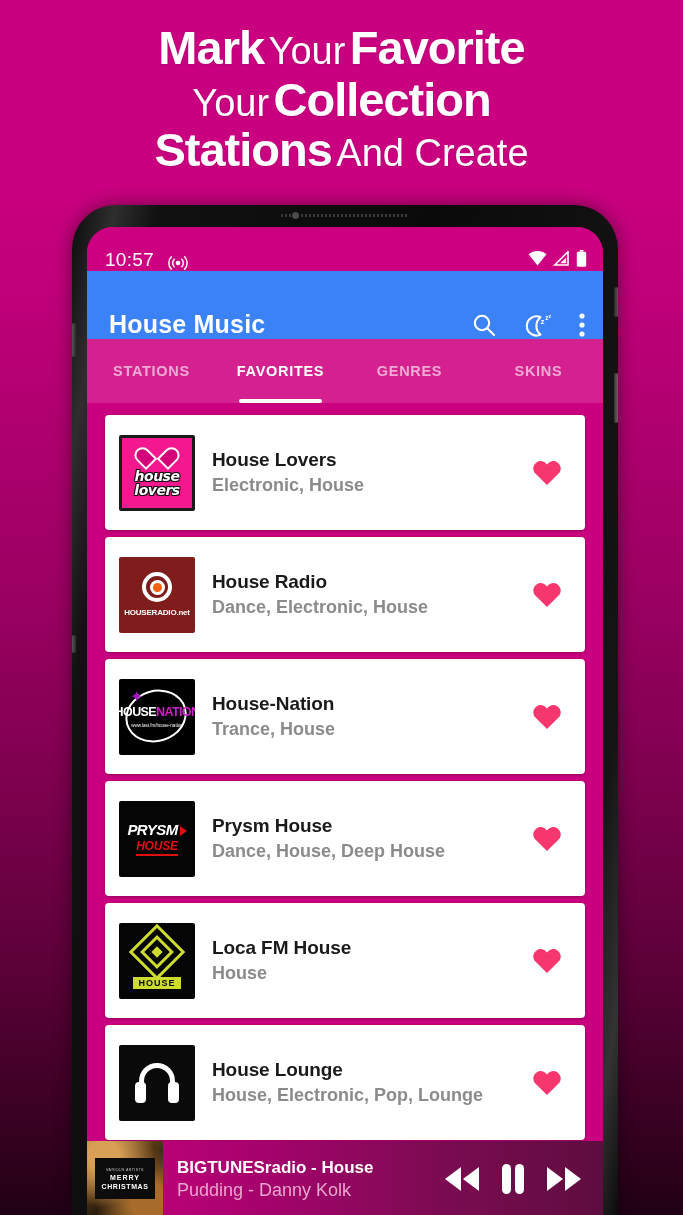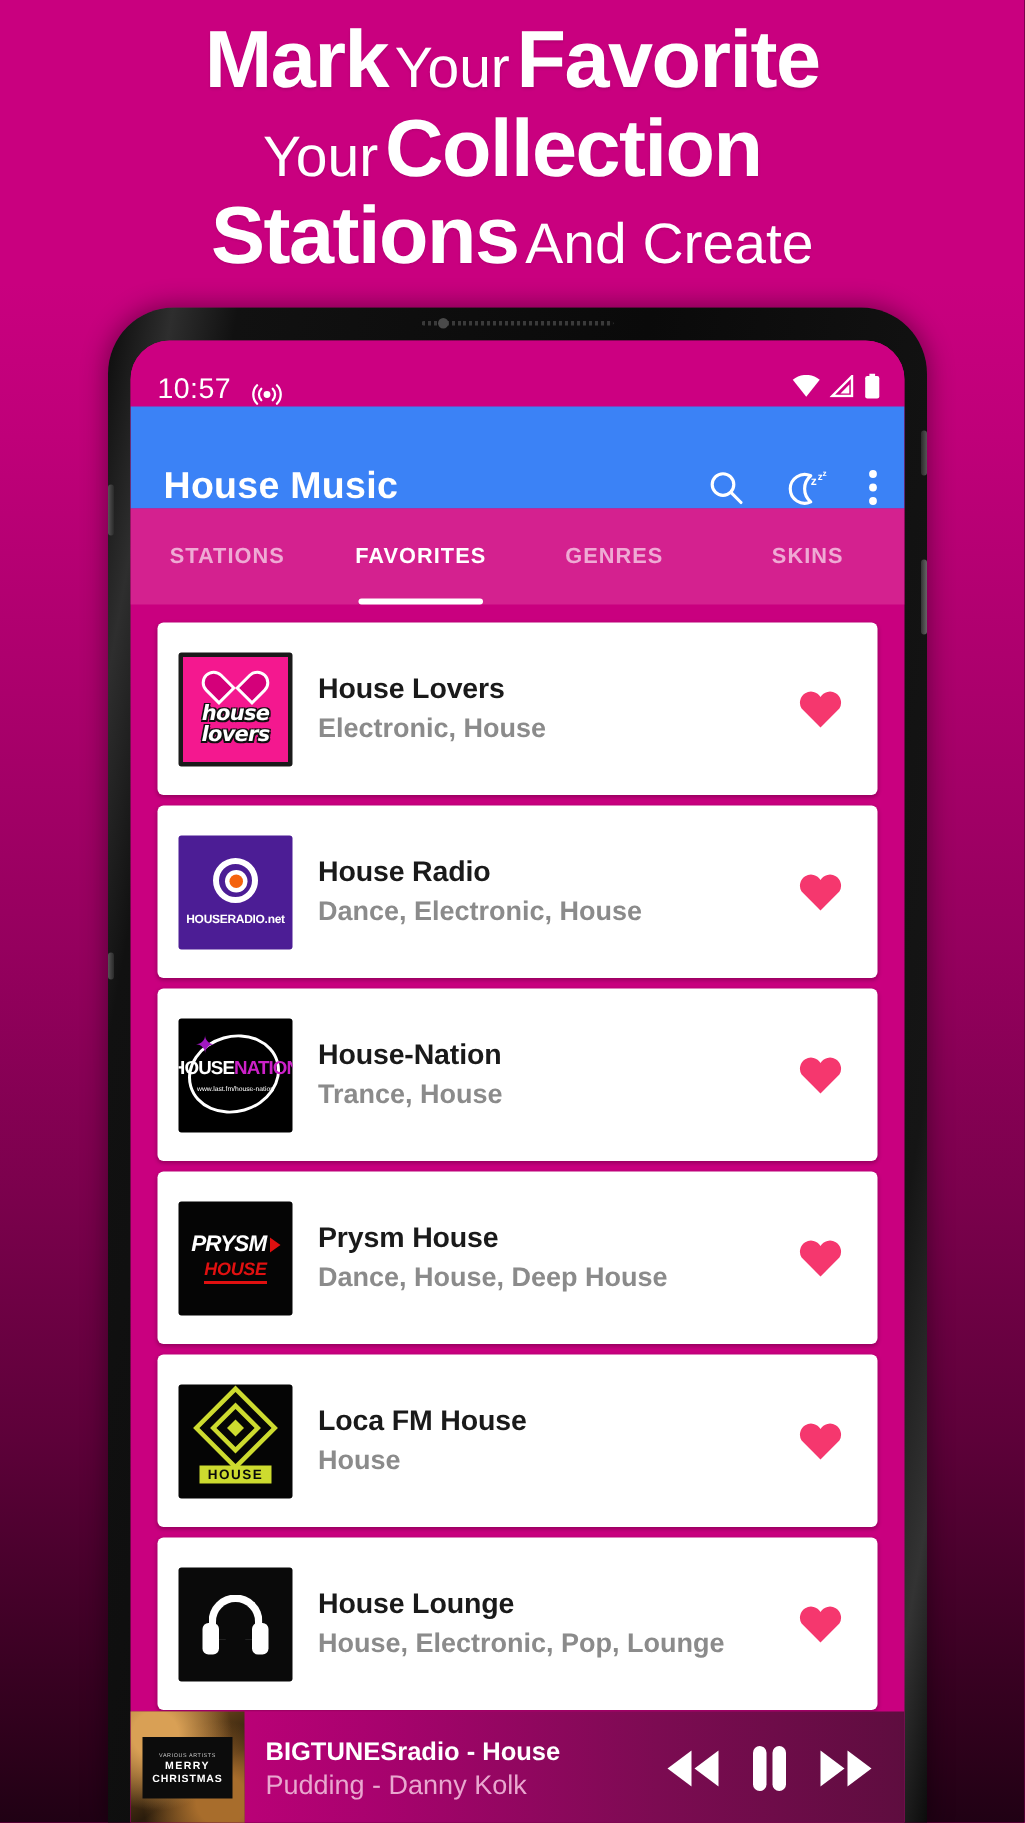--- a/index.html
+++ b/index.html
@@ -27,21 +27,21 @@
   }
 
   
   #headline {
     position:absolute; top:0; left:0; width:683px; height:200px;
     display:flex; flex-direction:column; align-items:center; justify-content:center;
     color:#fff; text-align:center; line-height:1.06;
     text-shadow:0 1px 2px rgba(0,0,0,.12);
   }
   .hl-line { white-space:nowrap; }
-  .hl-b { font-weight:bold; font-size:54px; letter-spacing:-1px; }
+  .hl-b { font-weight:bold; font-size:47px; letter-spacing:-1px; }
   .hl-n { font-weight:normal; font-size:38px; letter-spacing:0px; }
   #hl1 { margin-bottom:2px; }
   #hl2 { margin-bottom:2px; }
 
   
   #phone {
     position:absolute;
     left:72px; top:205px;
     width:546px; height:1012px;
     border-radius:44px 44px 0 0;
@@ -158,21 +158,21 @@
     top:1px;
   }
   .hl-heart::before { left:0px; transform:rotate(-45deg); transform-origin:0 100%; }
   .hl-heart::after  { right:0px; transform:rotate(45deg); transform-origin:100% 100%; }
   .hl-word {
     font-family:"DejaVu Sans", sans-serif;
     font-weight:bold; font-style:italic; color:#fff; font-size:14px;
     text-shadow:-1px -1px 0 #111,1px -1px 0 #111,-1px 1px 0 #111,1px 1px 0 #111;
     letter-spacing:-.5px;
   }
-  .lg-houseradio { background:#4c1d95; flex-direction:column; }
+  .lg-houseradio { background:#7f1d1d; flex-direction:column; }
   .hr-disc {
     width:30px; height:30px; border-radius:50%;
     border:4px solid #fff; position:relative; margin-bottom:6px;
   }
   .hr-disc::after {
     content:""; position:absolute; width:9px; height:9px; border-radius:50%;
     background:#f4620d; top:7px; left:7px; box-shadow:0 0 0 3px #fff;
   }
   .hr-txt { color:#fff; font-size:8px; font-weight:bold; letter-spacing:-.2px; }
 

